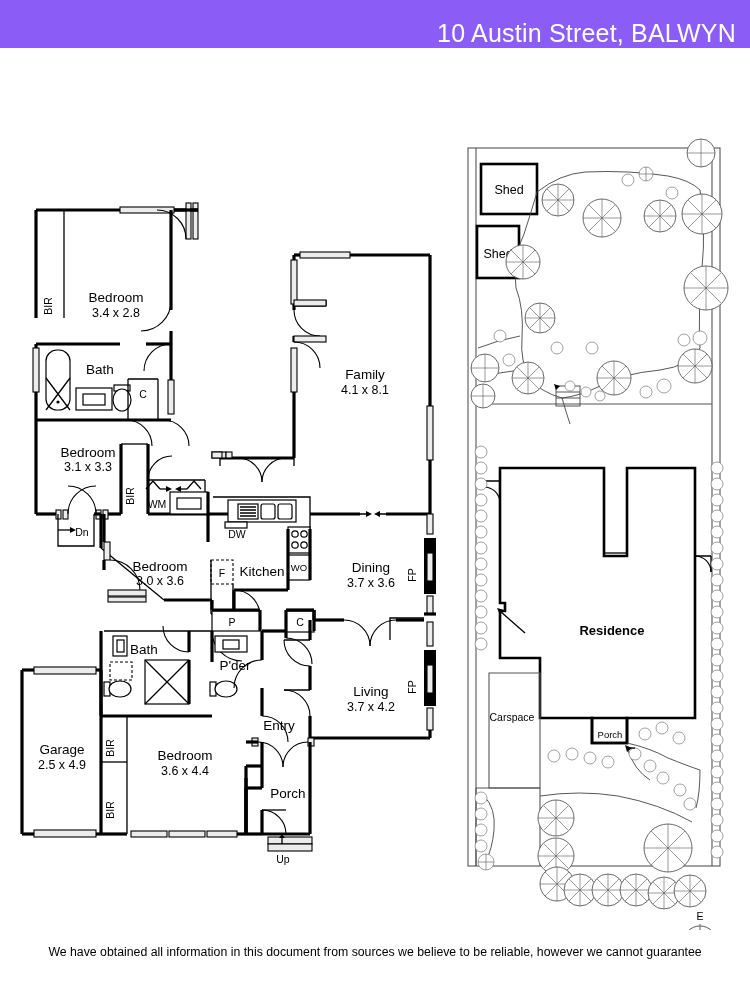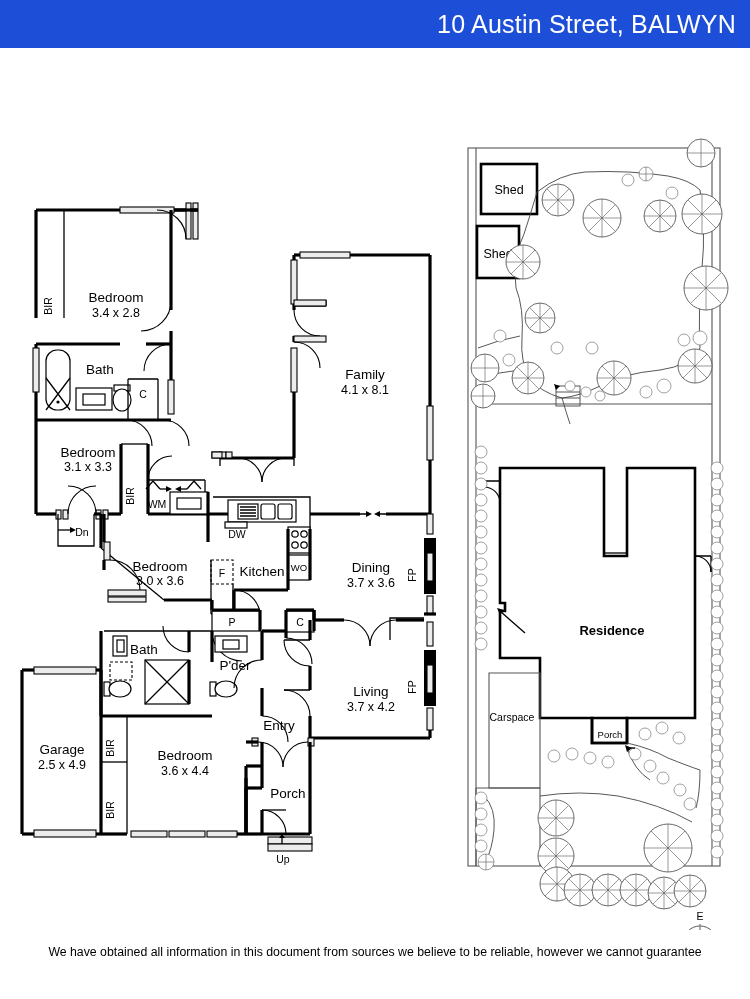--- a/index.html
+++ b/index.html
@@ -4,22 +4,22 @@
 <title>Floor Plan</title>
 <style>
   html,body{margin:0;padding:0;background:#ffffff;}
   body{
     width:750px;height:999px;position:relative;overflow:hidden;
     font-family:"Liberation Sans","DejaVu Sans",sans-serif;
     color:#000;
   }
   .header-bar{
     position:absolute;left:0;top:0;width:750px;height:48px;
-    background:#1d4ed8;color:#ffffff;
-    display:flex;align-items:center;justify-content:flex-end;
+    background:#8b5cf6;color:#ffffff;
+    display:flex;align-items:flex-end;justify-content:flex-end;
     box-sizing:border-box;padding-right:14px;
   }
   .header-title{
     font-size:25px;font-weight:400;letter-spacing:0.2px;
     font-family:"Liberation Sans","DejaVu Sans",sans-serif;
   }
   .plan-area{
     position:absolute;left:0;top:48px;width:750px;height:882px;
   }
   .footer{

